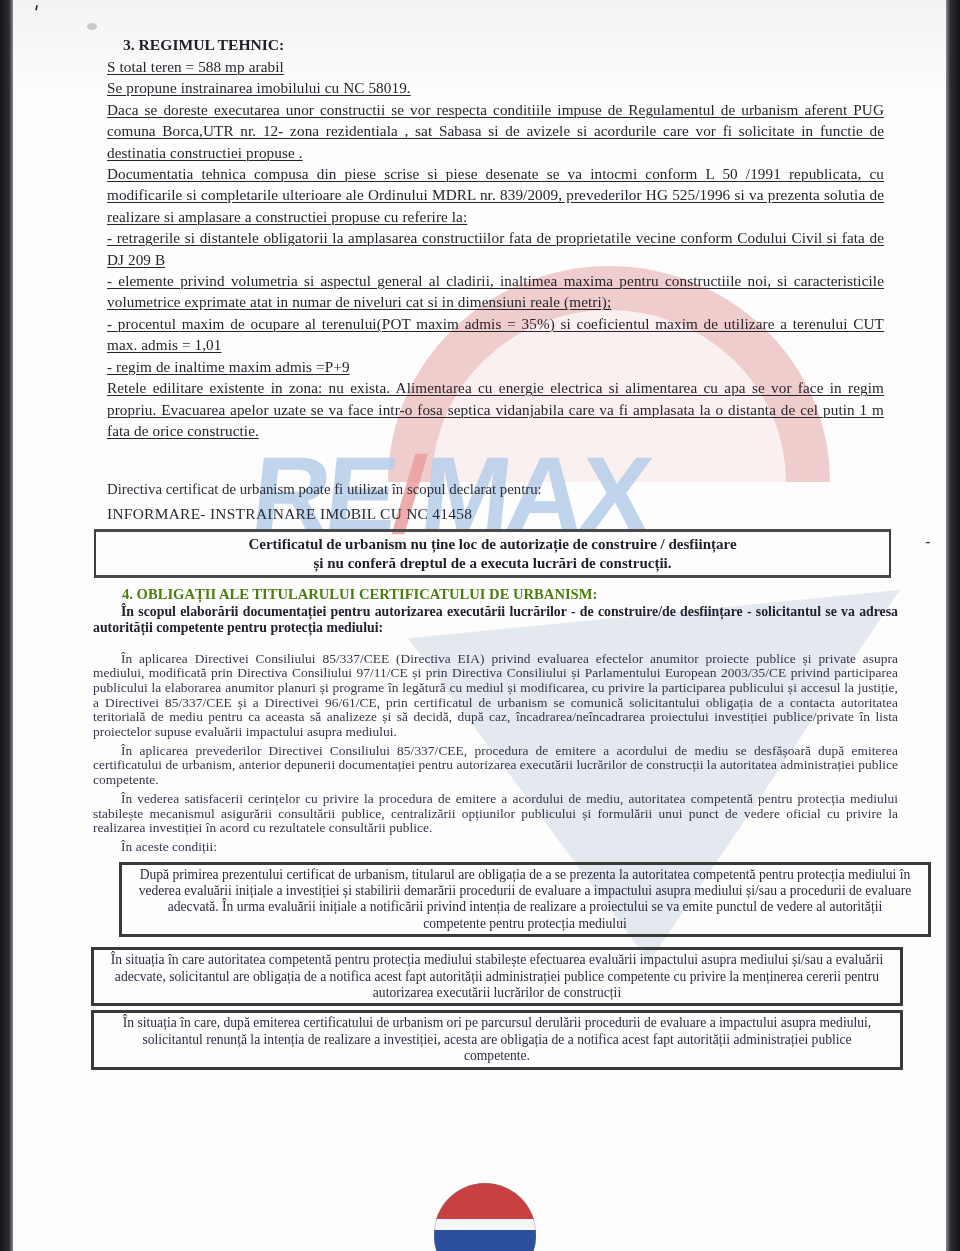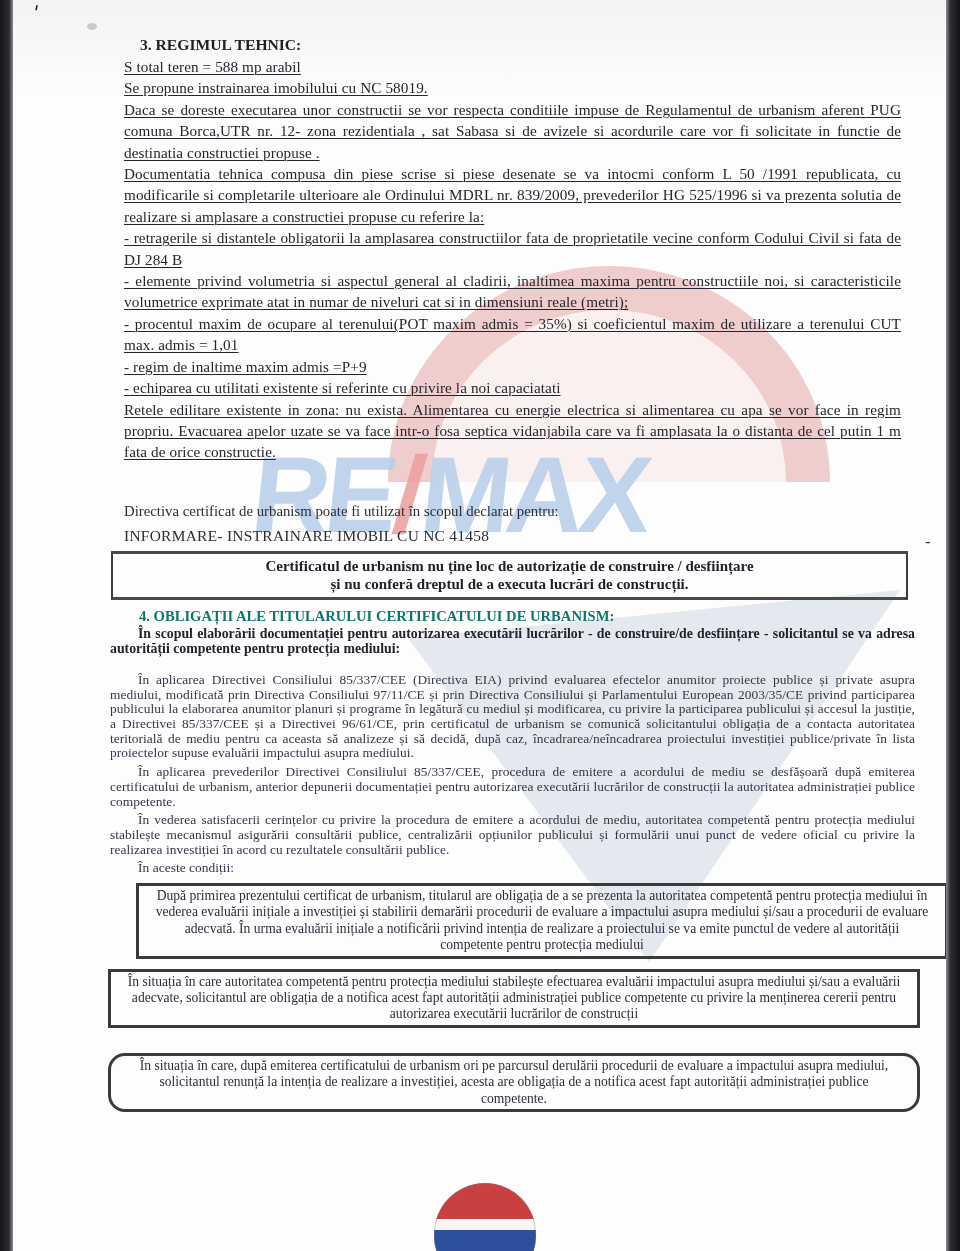--- a/index.html
+++ b/index.html
@@ -40,55 +40,55 @@
     clip-path:polygon(0% 13%,100% 0%,49% 100%);
   }
   .wm-balloon{
     left:434px;top:1183px;width:102px;height:96px;
     border-radius:51px 51px 42px 42px;
     background:linear-gradient(180deg,#c94040 0%,#c94040 37%,#f6f6f6 37%,#f6f6f6 49%,#2c4f9e 49%,#2c4f9e 100%);
     box-shadow:inset 0 0 0 1px rgba(120,120,130,.35);
   }
 
   
-  .content{position:absolute;left:124px;top:34px;width:777px;z-index:2;color:#26262e;}
+  .content{position:absolute;left:107px;top:34px;width:777px;z-index:2;color:#26262e;}
   .h3{font-weight:bold;font-size:15.6px;line-height:22px;text-indent:16px;color:#1e1e26;}
   .sec3 p{
     margin:0;font-size:15.2px;line-height:21.4px;text-align:justify;
     text-decoration:underline;text-decoration-thickness:1px;text-underline-offset:2px;
     color:#25252d;letter-spacing:.1px;
   }
   .usage{margin-top:38px;}
   .usage-intro{font-size:14.8px;line-height:21px;color:#2c2c36;}
   .usage-purpose{font-size:15.4px;line-height:22px;margin-top:3px;letter-spacing:.3px;color:#2a2a34;}
   .notice-box{
     margin:4px 0 0 -13px;width:765px;
     border:2px solid #3d3d3d;border-top:3px solid #4a4a4a;border-bottom:3px solid #4a4a4a;
     padding:3px 14px;text-align:center;font-weight:bold;
     font-size:15px;line-height:18.5px;color:#1f1f29;
   }
-  .h4{margin-top:7px;font-weight:bold;font-size:14.6px;line-height:18px;text-indent:15px;color:#0f766e;}
+  .h4{margin-top:7px;font-weight:bold;font-size:14.6px;line-height:18px;text-indent:15px;color:#4d7c0f;}
   .sec4-intro{
     margin:1px 0 16px -14px;width:805px;font-weight:bold;font-size:13.8px;line-height:15.6px;
     text-align:justify;text-indent:28px;color:#222230;
   }
   .sec4{margin-left:-14px;width:805px;}
   .sec4 p{
     margin:4px 0 0 0;font-size:13.4px;line-height:14.7px;text-align:justify;
     text-indent:28px;color:#35354a;letter-spacing:.05px;
   }
   .conditions{margin-top:3px;font-size:13.6px;text-indent:28px;color:#30304a;}
   .ob-box{
     margin:7px 0 0 -16px;width:778px;
     border:3px solid #3a3a3a;padding:2px 14px;text-align:center;
     font-size:13.6px;line-height:16.4px;color:#2c2c3e;
   }
   .ob-box.first{margin-top:7px;margin-left:12px;}
   .ob-box.second{margin-top:10px;}
-  .ob-box.third{margin-top:25px;border-radius:17px;}
+  .ob-box.third{margin-top:4px;}
 </style>
 </head>
 <body>
 
 <div class="page">
 
   <div class="top-tint"></div>
 
   <div class="wm wm-dome"></div>
   <div class="wm wm-remax">
@@ -103,25 +103,24 @@
 
   <div class="content">
 
     <div class="h3">3. REGIMUL TEHNIC:</div>
 
     <div class="sec3">
       <p>S total teren = 588 mp arabil</p>
       <p>Se propune instrainarea imobilului cu NC 58019.</p>
       <p>Daca se doreste executarea unor constructii se vor respecta conditiile impuse de Regulamentul de urbanism aferent PUG comuna Borca,UTR nr. 12- zona rezidentiala , sat Sabasa si de avizele si acordurile care vor fi solicitate in functie de destinatia constructiei propuse .</p>
       <p>Documentatia tehnica compusa din piese scrise si piese desenate se va intocmi conform L 50 /1991 republicata, cu modificarile si completarile ulterioare ale Ordinului MDRL nr. 839/2009, prevederilor HG 525/1996 si va prezenta solutia de realizare si amplasare a constructiei propuse cu referire la:</p>
-      <p>- retragerile si distantele obligatorii la amplasarea constructiilor fata de proprietatile vecine conform Codului Civil si fata de DJ 284 B</p>
+      <p>- retragerile si distantele obligatorii la amplasarea constructiilor fata de proprietatile vecine conform Codului Civil si fata de DJ 209 B</p>
       <p>- elemente privind volumetria si aspectul general al cladirii, inaltimea maxima pentru constructiile noi, si caracteristicile volumetrice exprimate atat in numar de niveluri cat si in dimensiuni reale (metri);</p>
       <p>- procentul maxim de ocupare al terenului(POT maxim admis = 35%) si coeficientul maxim de utilizare a terenului CUT max. admis = 1,01</p>
       <p>- regim de inaltime maxim admis =P+9</p>
-      <p>- echiparea cu utilitati existente si referinte cu privire la noi capaciatati</p>
       <p>Retele edilitare existente in zona: nu exista. Alimentarea cu energie electrica si alimentarea cu apa se vor face in regim propriu. Evacuarea apelor uzate se va face intr-o fosa septica vidanjabila care va fi amplasata la o distanta de cel putin 1 m fata de orice constructie.</p>
     </div>
 
     <div class="usage">
       <div class="usage-intro">Directiva certificat de urbanism poate fi utilizat în scopul declarat pentru:</div>
       <div class="usage-purpose">INFORMARE- INSTRAINARE IMOBIL CU NC 41458</div>
     </div>
 
     <div class="notice-box">
       <div>Certificatul de urbanism nu ține loc de autorizație de construire / desființare</div>

